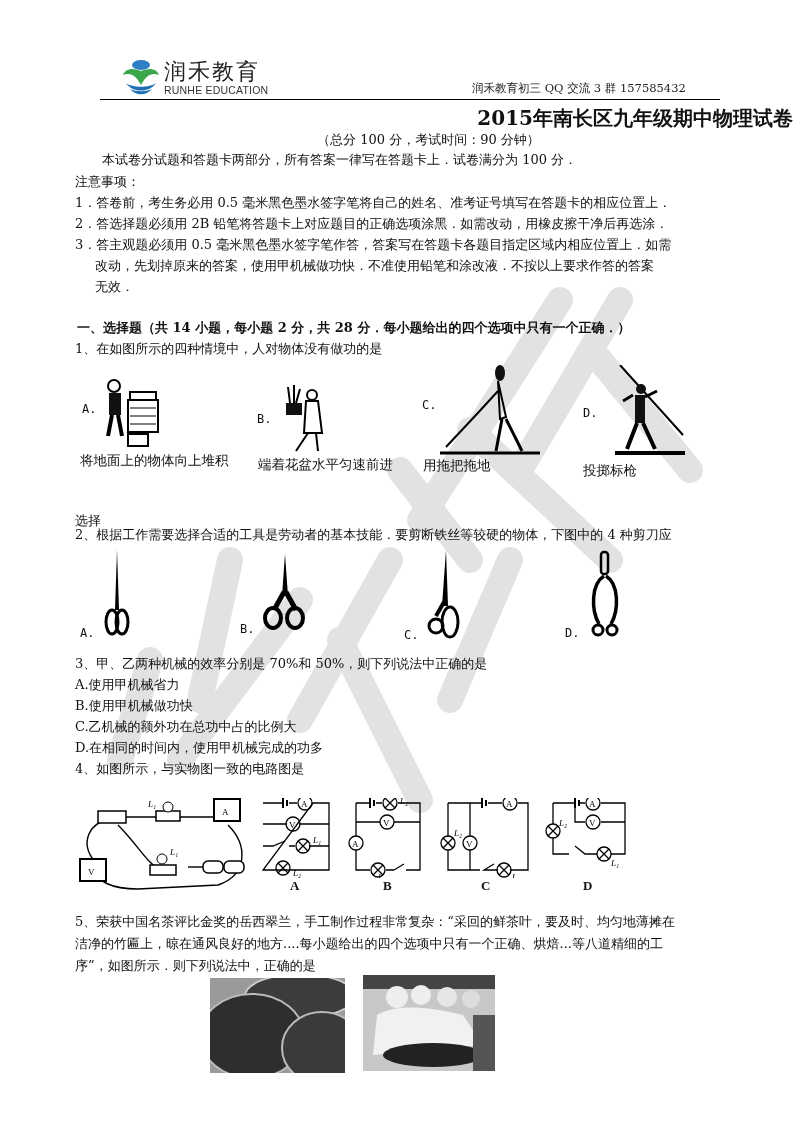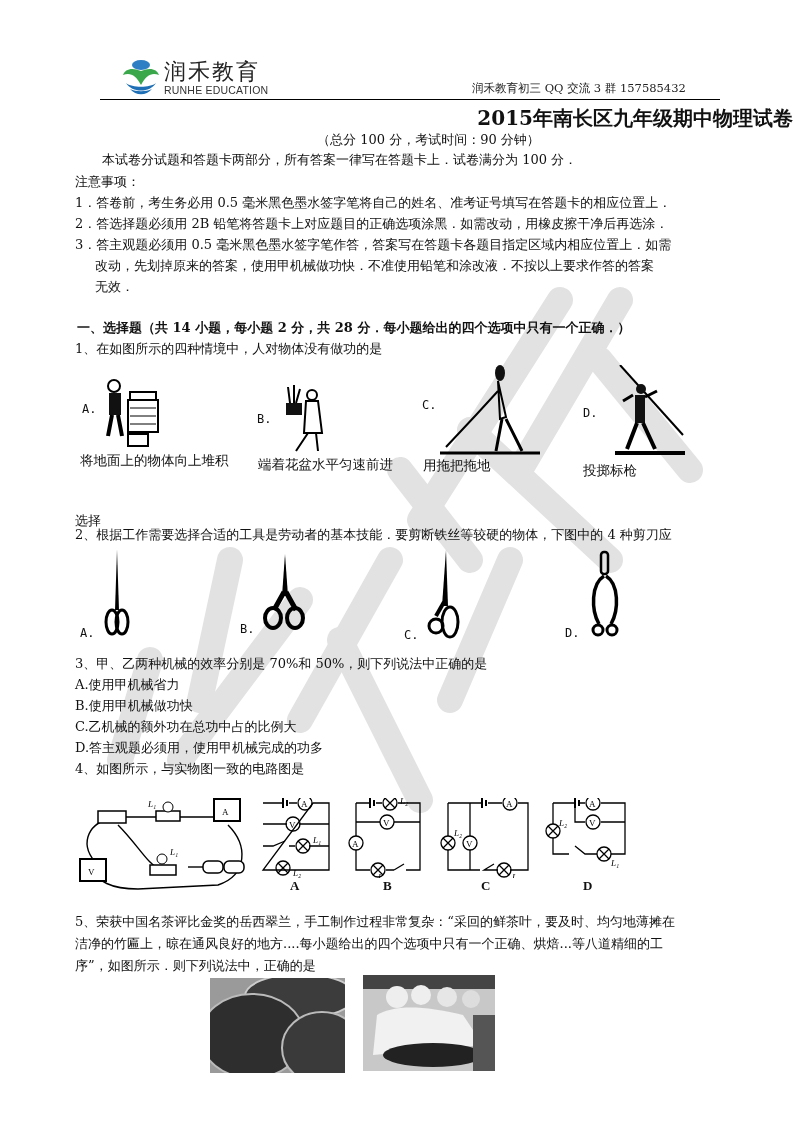--- a/index.html
+++ b/index.html
@@ -149,21 +149,21 @@
     <rect x="16" y="2" width="7" height="22" rx="3" fill="none" stroke="#000" stroke-width="2.5"></rect>
     <path d="M19 26 C6 34, 6 60, 14 74 M21 26 C34 34, 34 60, 26 74" fill="none" stroke="#000" stroke-width="3.5"></path>
     <circle cx="13" cy="80" r="5" fill="none" stroke="#000" stroke-width="3"></circle>
     <circle cx="27" cy="80" r="5" fill="none" stroke="#000" stroke-width="3"></circle>
   </svg>
 
   <div class="abs t" style="left:75px;top:654px;">3、甲、乙两种机械的效率分别是 70%和 50%，则下列说法中正确的是</div>
   <div class="abs t" style="left:75px;top:675px;">A.使用甲机械省力</div>
   <div class="abs t" style="left:75px;top:696px;">B.使用甲机械做功快</div>
   <div class="abs t" style="left:75px;top:717px;">C.乙机械的额外功在总功中占的比例大</div>
-  <div class="abs t" style="left:75px;top:738px;">D.答主观题必须用，使用甲机械完成的功多</div>
+  <div class="abs t" style="left:75px;top:738px;">D.在相同的时间内，使用甲机械完成的功多</div>
 
   <div class="abs t" style="left:75px;top:759px;">4、如图所示，与实物图一致的电路图是</div>
 
   <svg class="abs" style="left:78px;top:795px;" width="170" height="100">
     <g fill="none" stroke="#000" stroke-width="1.4">
       <path d="M30 24 C10 30, 0 50, 20 70"></path>
       <path d="M40 22 L80 22 M100 22 L140 22"></path>
       <path d="M150 30 C170 50, 170 80, 140 90 L60 94 C30 94, 20 84, 20 80"></path>
       <path d="M40 30 C60 50, 70 70, 82 74"></path>
       <path d="M110 72 L125 72"></path>

